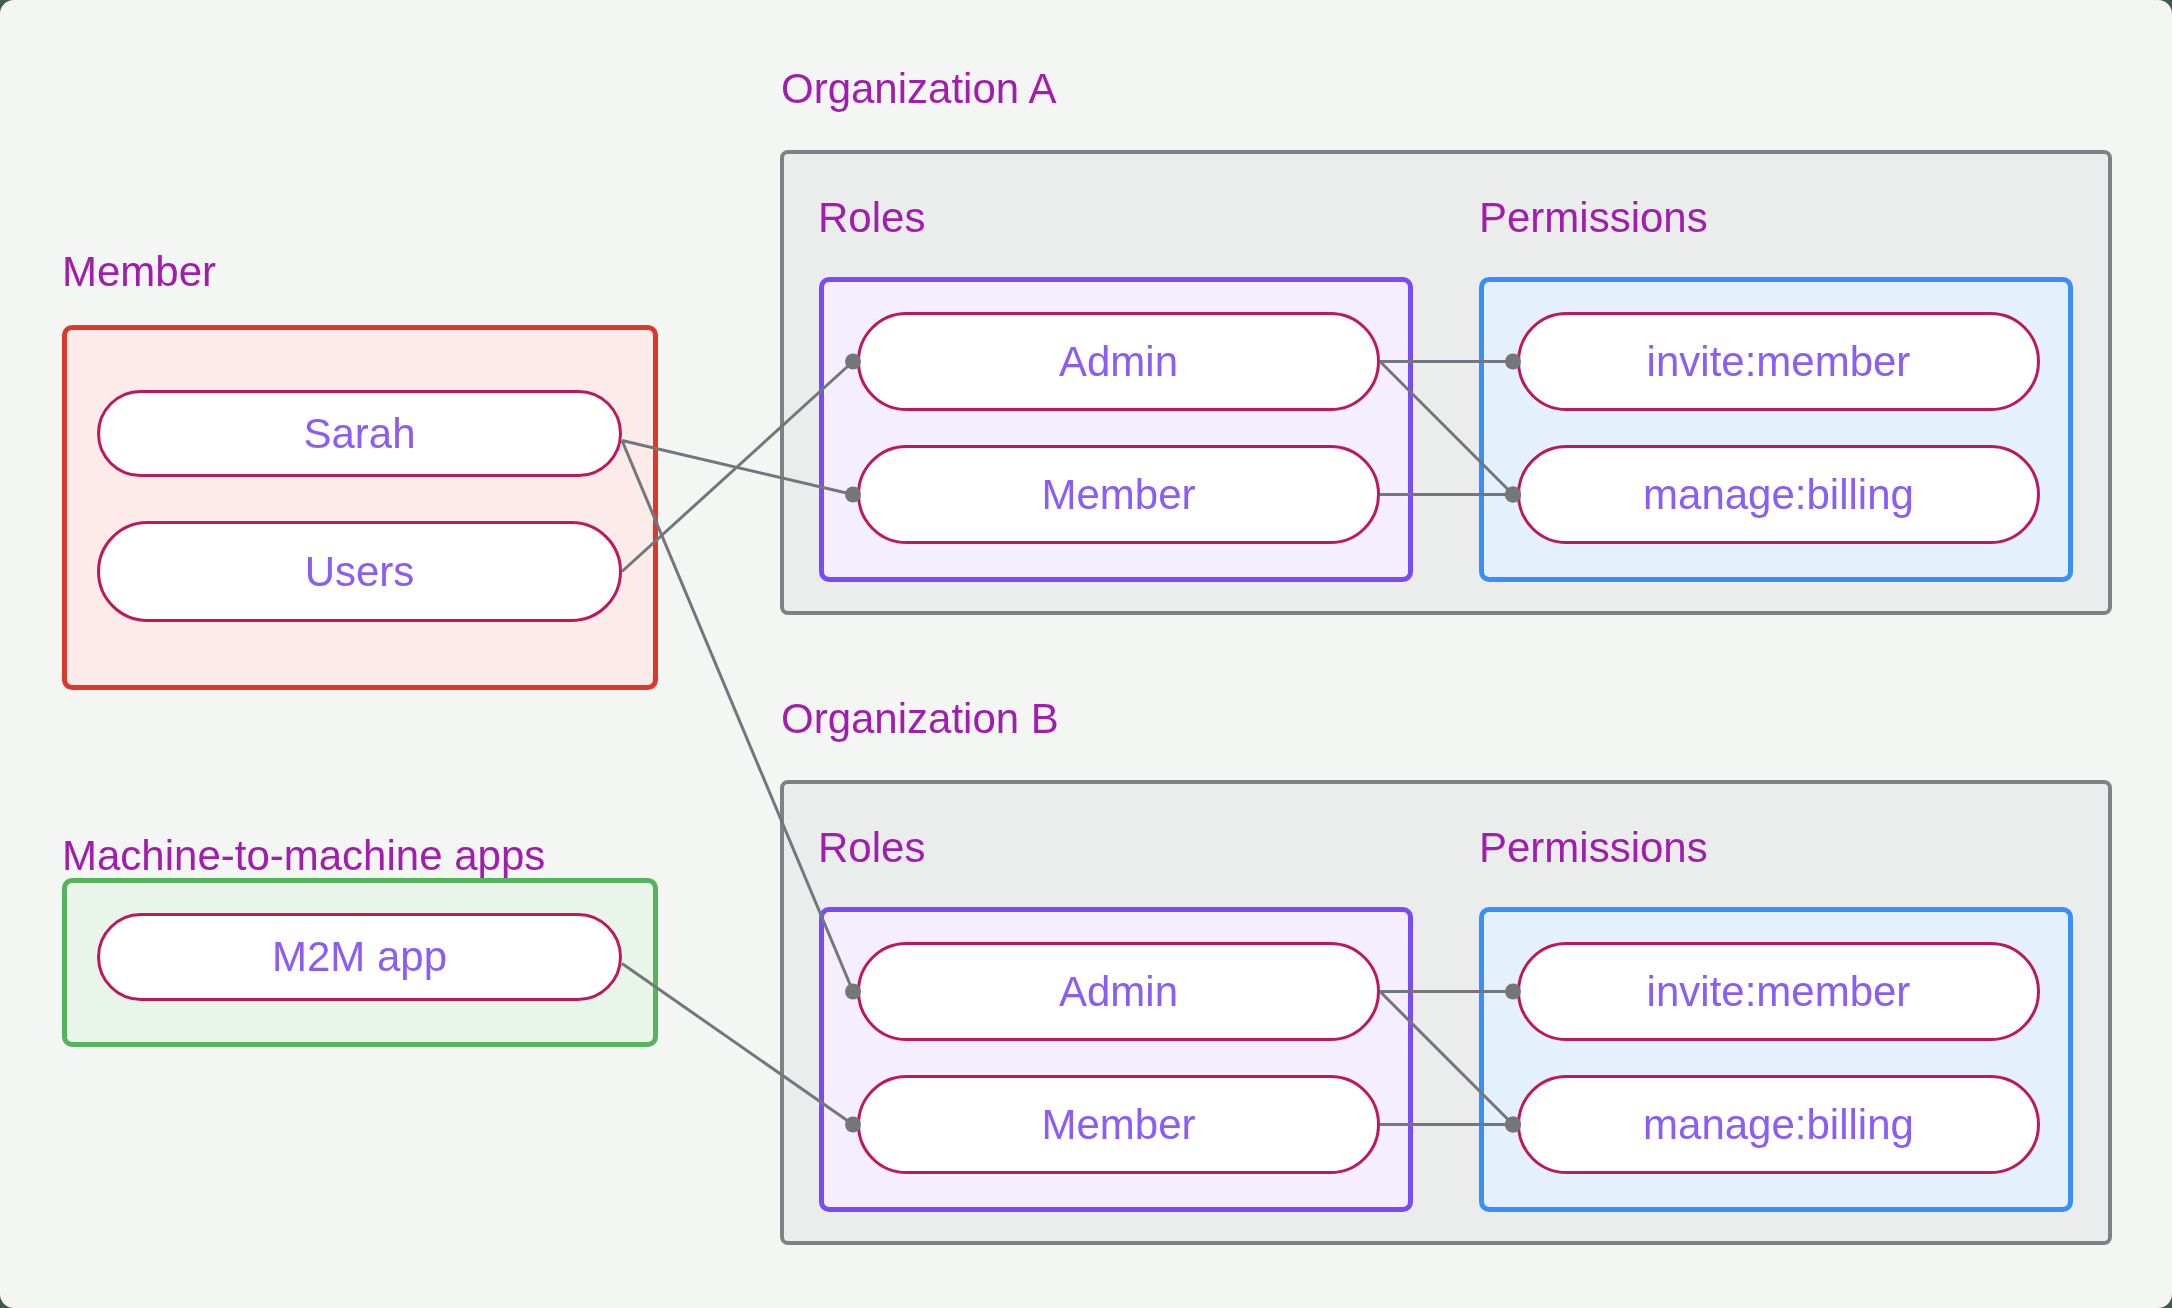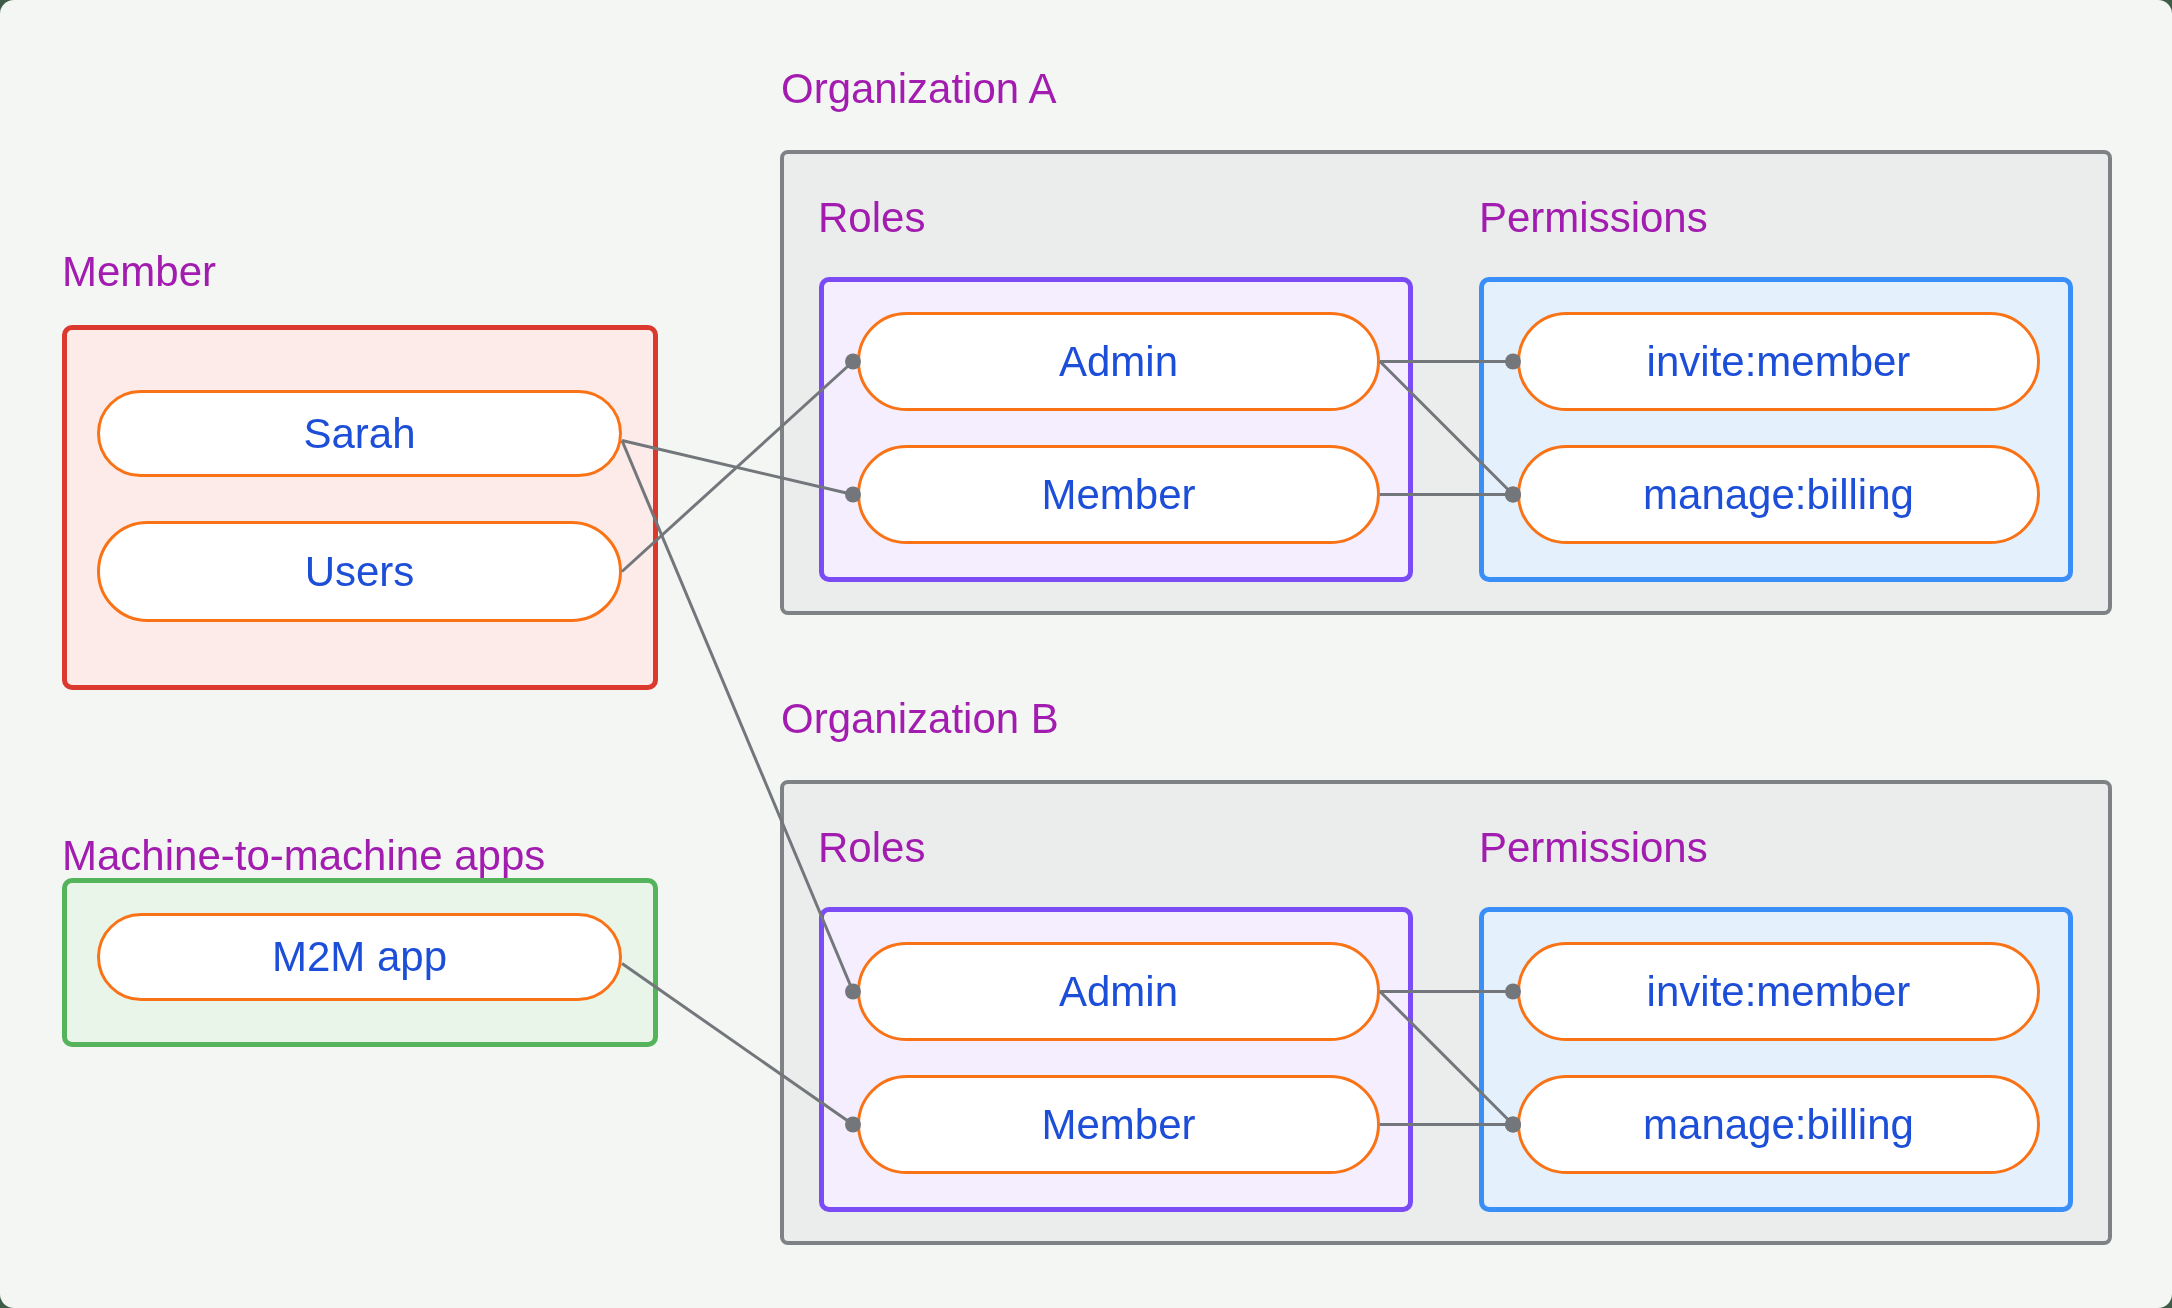--- a/index.html
+++ b/index.html
@@ -20,24 +20,24 @@
     color: #a21caf;
     white-space: nowrap;
   }
   .pill {
     position: absolute;
     box-sizing: border-box;
     display: flex;
     align-items: center;
     justify-content: center;
     background: #ffffff;
-    border: 3px solid #f97316;
+    border: 3px solid #be185d;
     border-radius: 60px;
     font-size: 42px;
-    color: #1d4ed8;
+    color: #8b5cf6;
     white-space: nowrap;
   }
   .group { position: absolute; box-sizing: border-box; border-radius: 10px; }
   .users-box { background: #fcebe9; border: 5px solid #dc392e; }
   .m2m-box   { background: #e9f5e9; border: 5px solid #55b45b; }
   .org-card  { background: #ebedec; border: 4px solid #7f8285; border-radius: 8px; }
   .roles-box { background: #f4eefe; border: 5px solid #7b4cf6; }
   .perms-box { background: #e4f1fd; border: 5px solid #3a8ef7; }
   .org { position: absolute; left: 0; width: 2172px; }
   #edges {

